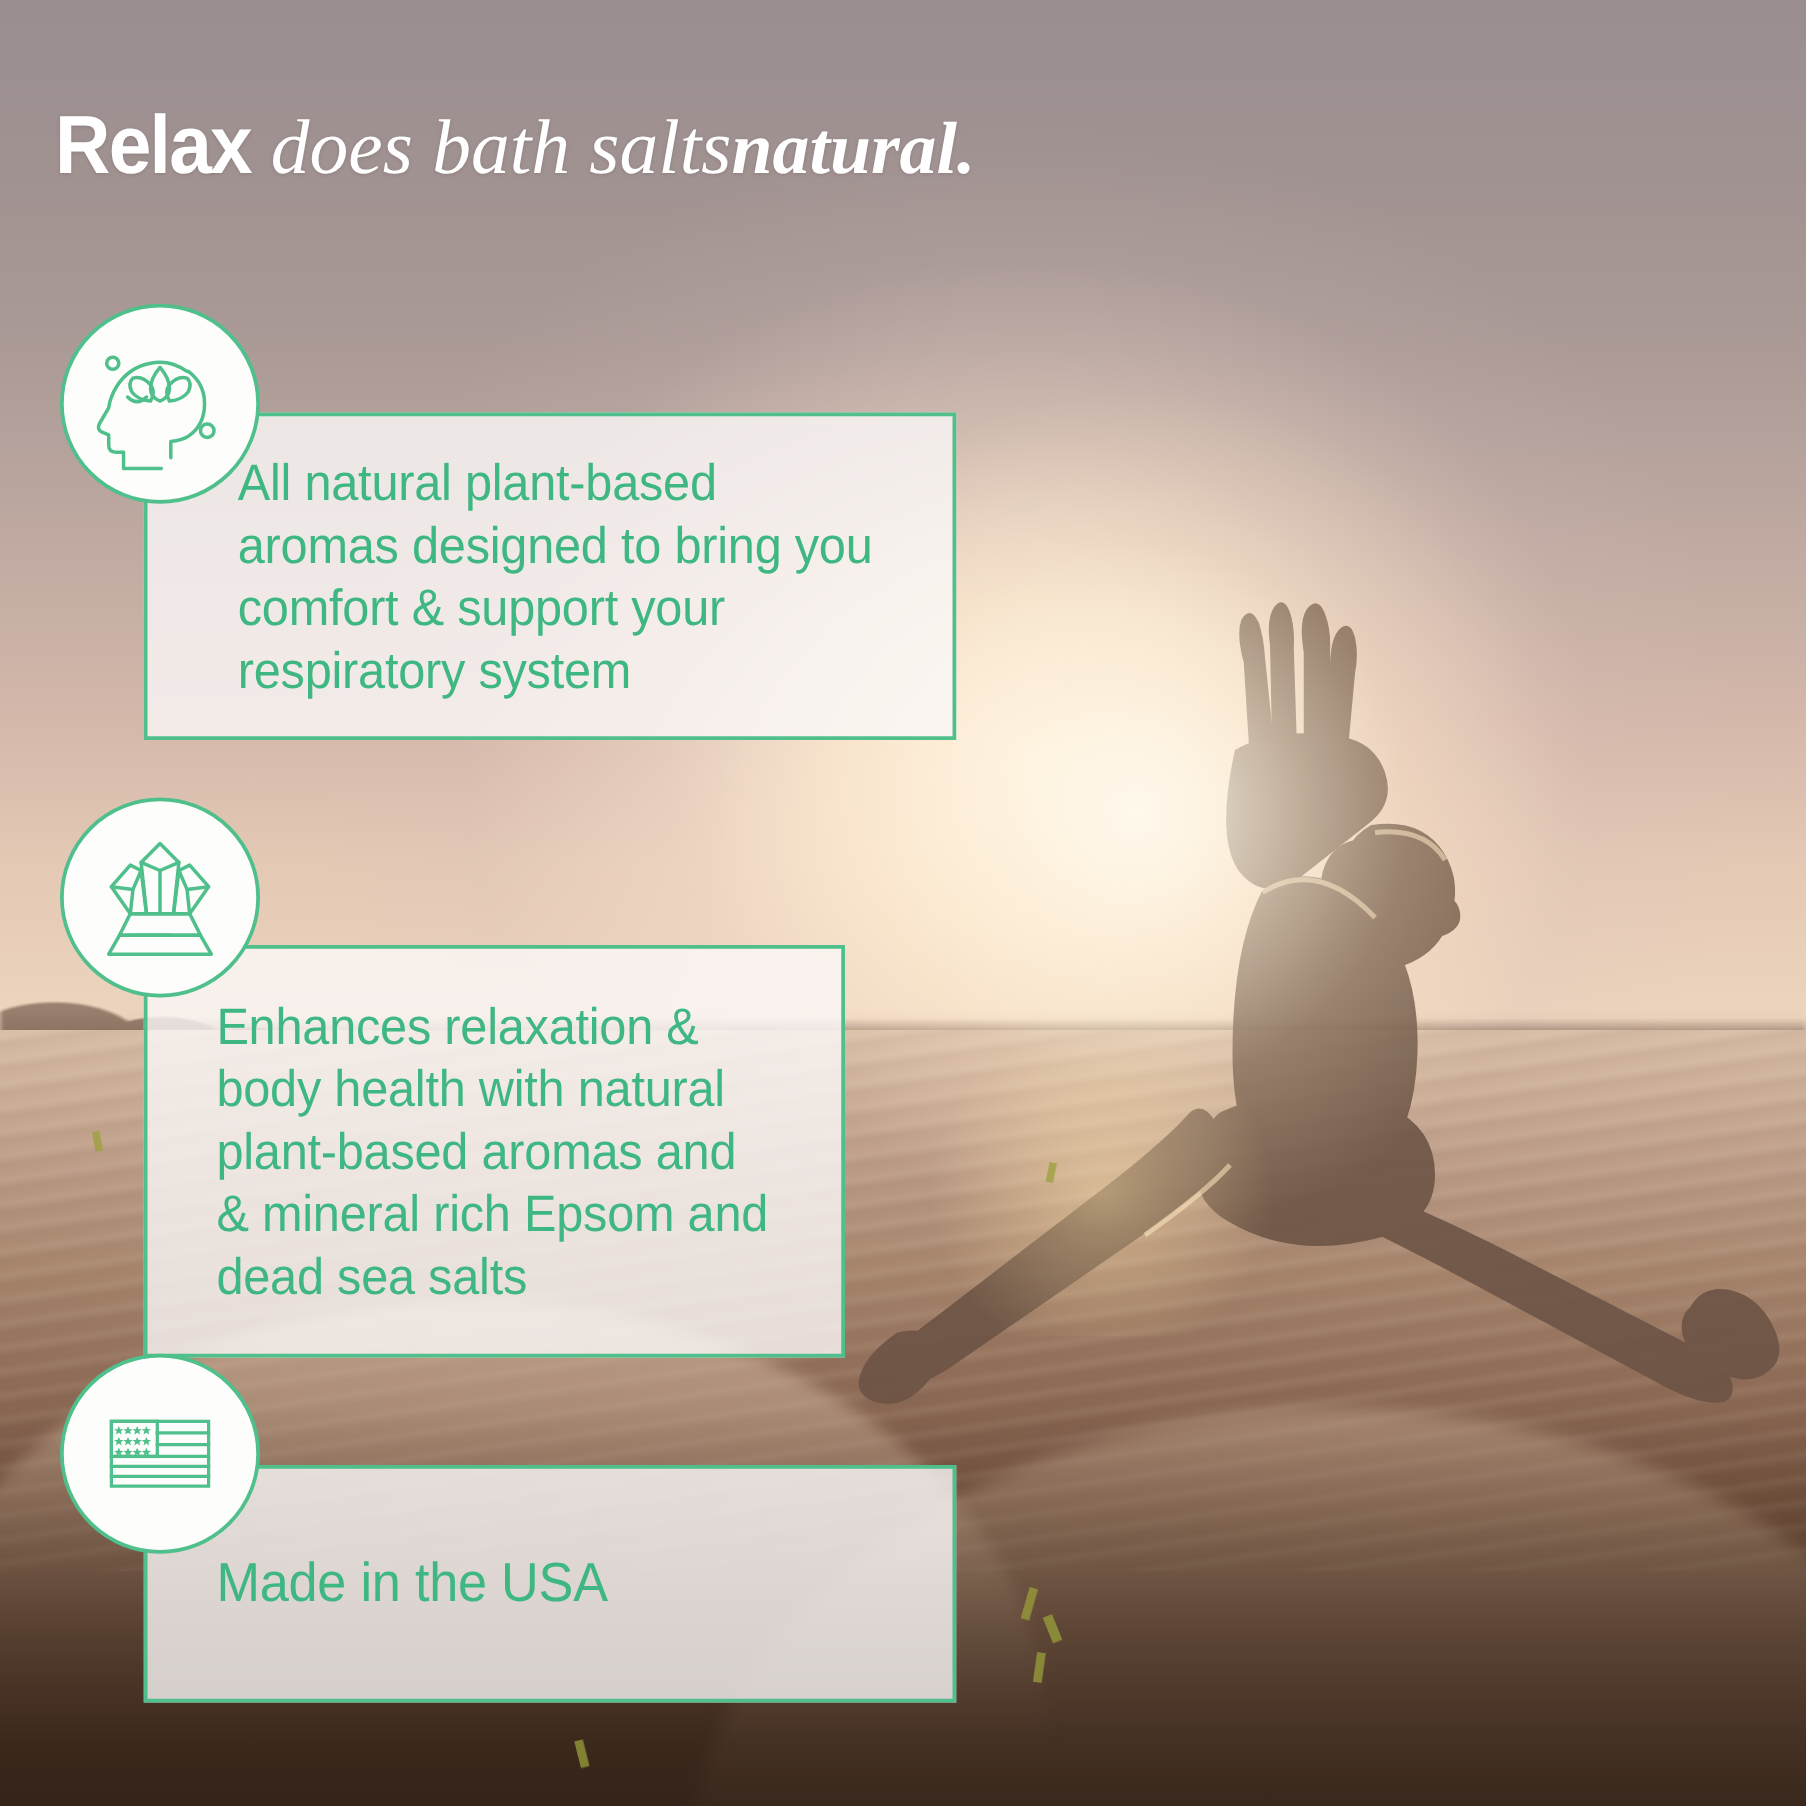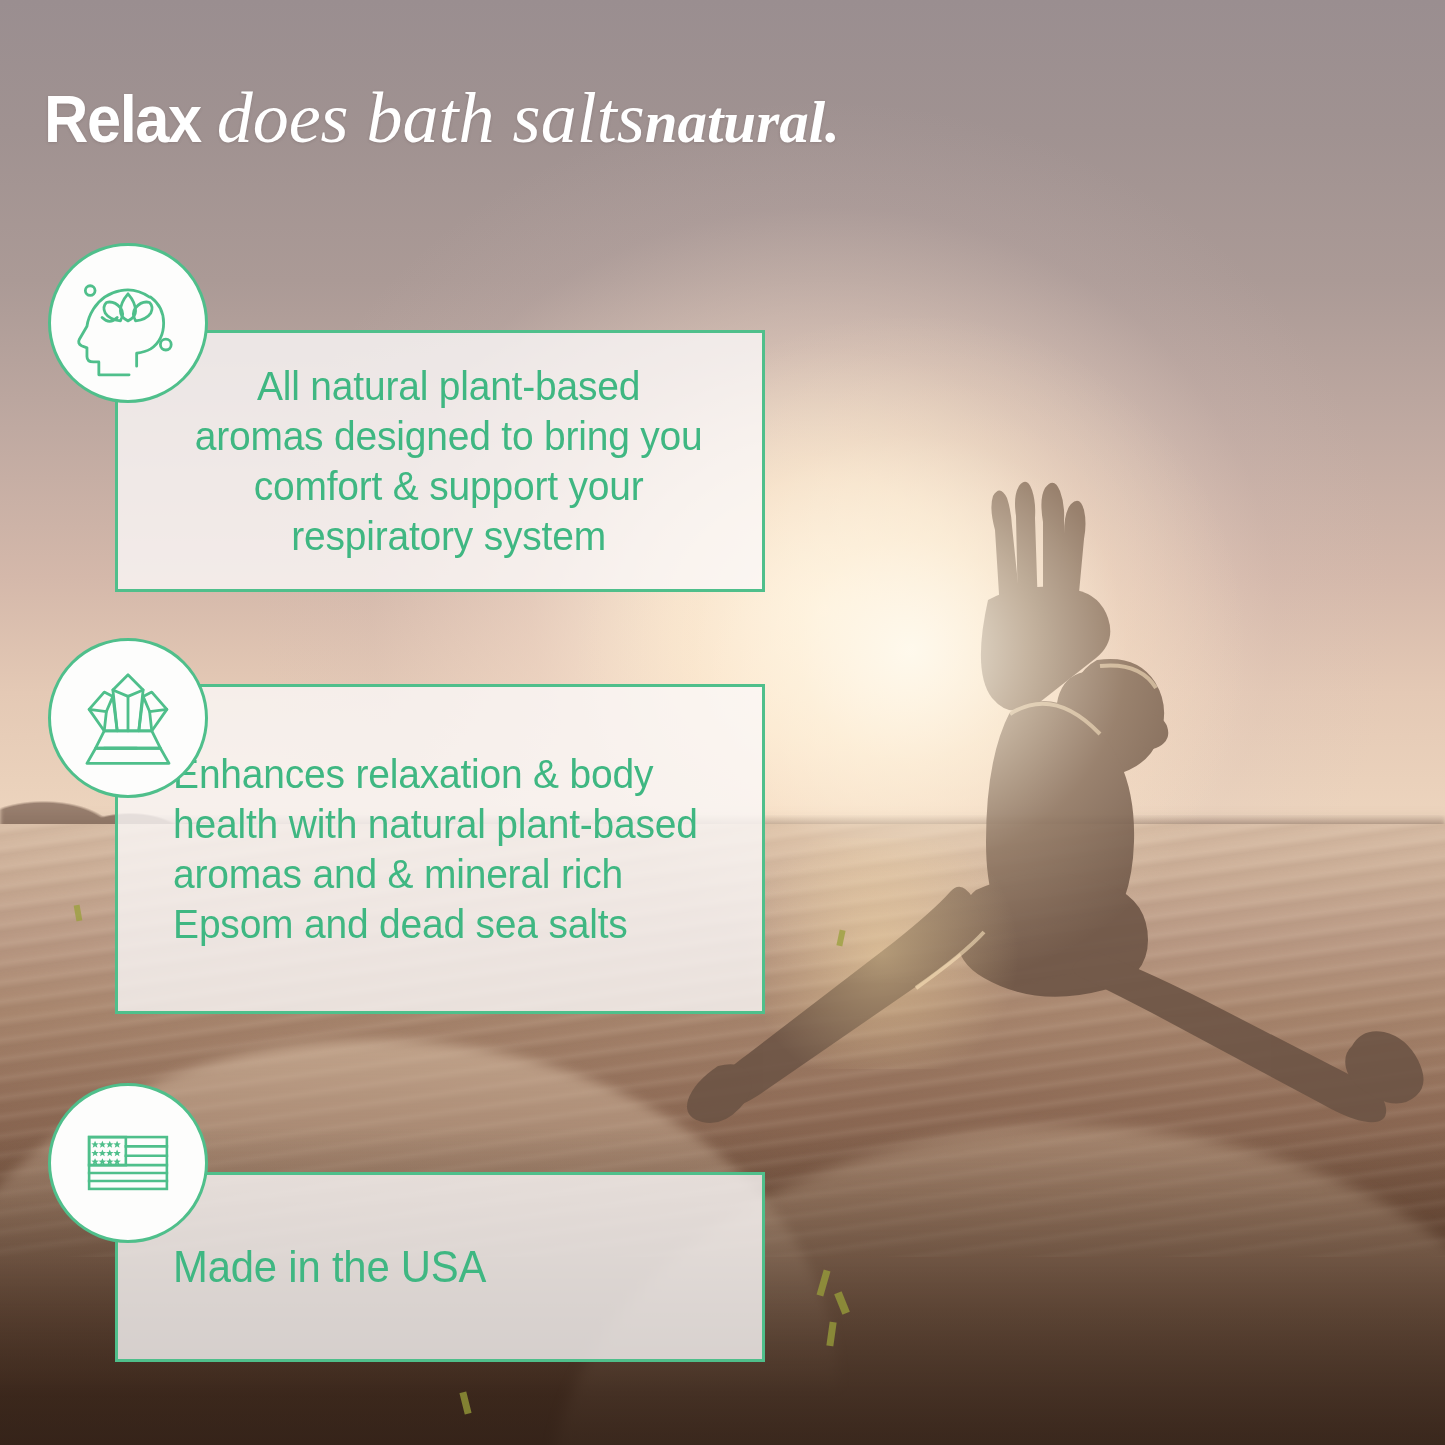--- a/index.html
+++ b/index.html
@@ -153,21 +153,21 @@
     font-size: 66px;
     letter-spacing: -1.5px;
     transform: scaleX(0.93);
     transform-origin: left center;
     display: inline-block;
     vertical-align: baseline;
   }
   .hl-mid {
     font-family: "Liberation Serif", serif;
     font-style: italic;
-    font-size: 72px;
+    font-size: 62px;
     letter-spacing: 0px;
     display: inline-block;
     vertical-align: baseline;
     margin-left: 4px;
     text-align: center;
   }
   .hl-strong {
     font-family: "Liberation Serif", serif;
     font-style: italic;
     font-weight: bold;
@@ -272,21 +272,21 @@
     <div class="plant" style="left:828px;top:1322px;width:7px;height:24px;transform:rotate(8deg);"></div>
     <div class="plant" style="left:462px;top:1392px;width:7px;height:22px;transform:rotate(-14deg);"></div>
     <div class="plant" style="left:838px;top:930px;width:6px;height:16px;transform:rotate(12deg);"></div>
     <div class="plant" style="left:75px;top:905px;width:6px;height:16px;transform:rotate(-10deg);"></div>
   </div>
 
   <div class="headline">
     <span class="hl-brand">Relax</span><span class="hl-mid"> does bath salts </span><span class="hl-strong">natural.</span>
   </div>
 
-  <div class="feature-box" style="left:115px; top:330px; width:650px; height:262px;text-align:center;">
+  <div class="feature-box" style="left:115px; top:330px; width:650px; height:262px;">
     <div class="feature-text">All natural plant-based aromas designed to bring you comfort &amp; support your respiratory system</div>
   </div>
   <div class="icon-badge" style="left:48px; top:243px; width:160px; height:160px;">
     <svg width="108" height="108" viewBox="0 0 100 100">
       <g fill="none" stroke="#4fbf8b" stroke-width="2.6" stroke-linecap="round" stroke-linejoin="round">
 
         <path d="M70 26 q-13 -9 -27 -6 q-16 3 -25 17 q-5 8 -6 16 l-7 12 q-2 4 2 6 l5 2 v8 q0 5 6 5 h5 v12 h28"></path>
         <path d="M71 26 q12 9 12 24 q0 16 -12 24 q-5 3 -13 4 v12"></path>
 
         <path d="M26 45 q7 7 14 0"></path>
@@ -296,21 +296,21 @@
         <path d="M43 48 q-10 -1 -14 -7 q-3 -6 1 -10 q7 -2 13 5 q4 5 0 12 z"></path>
 
         <path d="M57 48 q10 -1 14 -7 q3 -6 -1 -10 q-7 -2 -13 5 q-4 5 0 12 z"></path>
 
         <circle cx="15" cy="20" r="4.5"></circle>
         <circle cx="85" cy="70" r="5"></circle>
       </g>
     </svg>
   </div>
 
-  <div class="feature-box" style="left:115px; top:684px; width:650px; height:330px;">
+  <div class="feature-box" style="left:115px; top:756px; width:561px; height:330px;">
     <div class="feature-text" style="padding-left:58px;">Enhances relaxation &amp; body health with natural plant-based aromas and &amp; mineral rich Epsom and dead sea salts</div>
   </div>
   <div class="icon-badge" style="left:48px; top:638px; width:160px; height:160px;">
     <svg width="108" height="108" viewBox="0 0 100 100">
       <g fill="none" stroke="#4fbf8b" stroke-width="2.6" stroke-linecap="round" stroke-linejoin="round">
 
         <path d="M50 10 L36 24 L40 62 L60 62 L64 24 Z"></path>
         <path d="M36 24 L50 30 L64 24"></path>
         <path d="M50 30 L50 62"></path>
 

